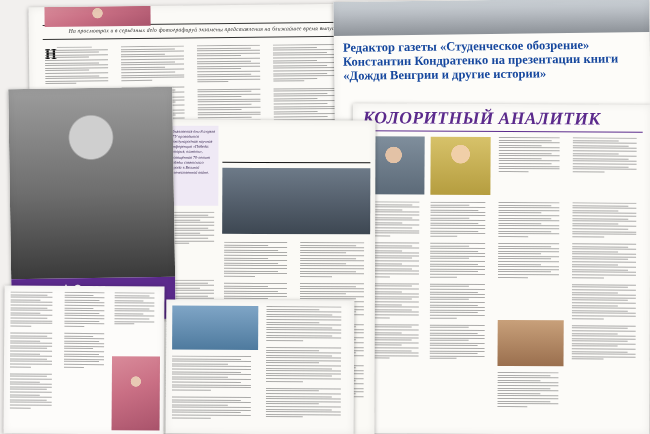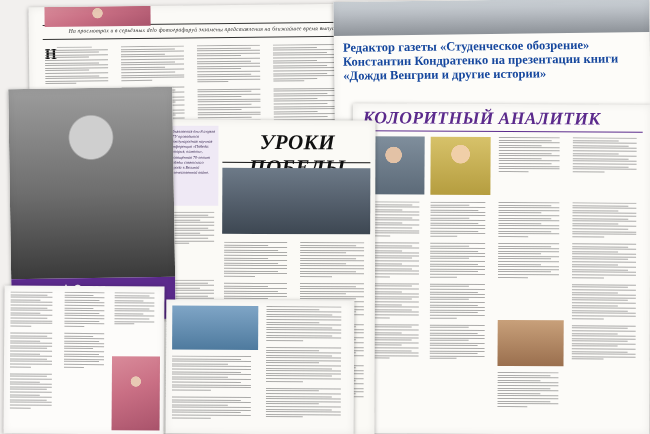--- a/index.html
+++ b/index.html
@@ -671,21 +671,20 @@
         <i class="s92"></i>
         <i class="s80"></i>
         <i class="s92"></i>
         <i class="s65"></i>
         <i class="s92"></i>
         <i class="s80"></i>
         <i class="s92"></i>
         <i class="s45"></i>
     </div>
 
-    <div class="hl-script" style="left:62px; top:10px; width:150px; font-size:21px; color:#111; text-align:center; letter-spacing:.5px;">УРОКИ ПОБЕДЫ</div>
 
     <div class="hline" style="left:62px; top:42px; width:148px; height:1px; background:#111;"></div>
 
     <div class="photo ph-crowd" style="left:62px; top:48px; width:148px; height:66px;"></div>
 
     <div class="fakecol" style="left:6px; top:160px; width:52px; height:148px;">
       <i class="s92"></i>
         <i class="s80"></i>
         <i class="s92"></i>
         <i class="s65"></i>

